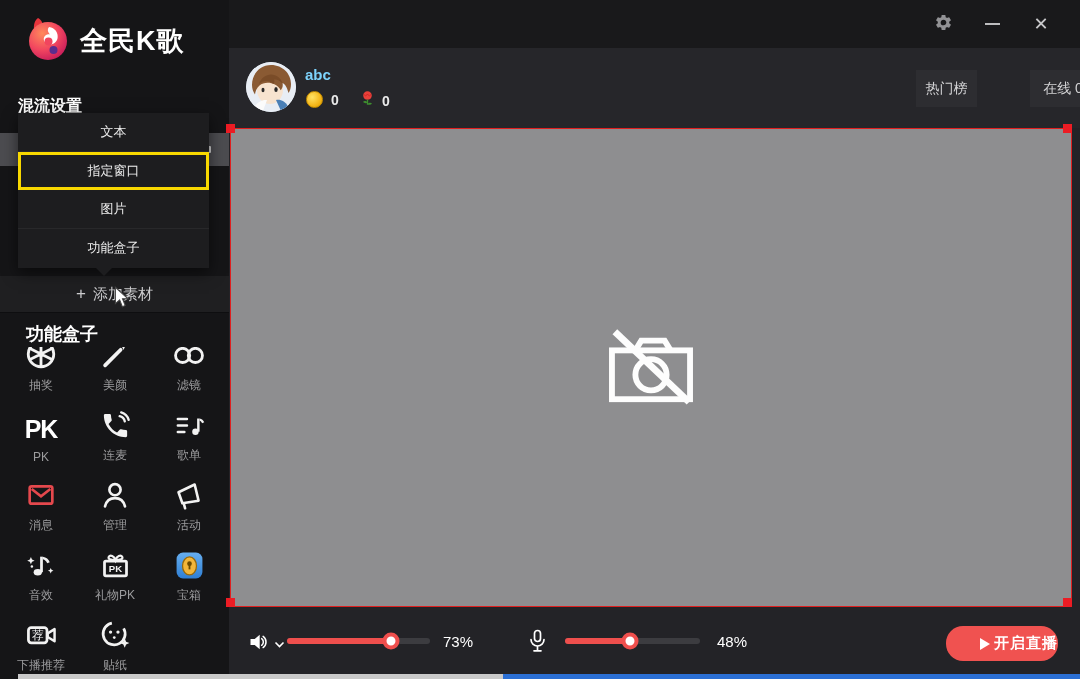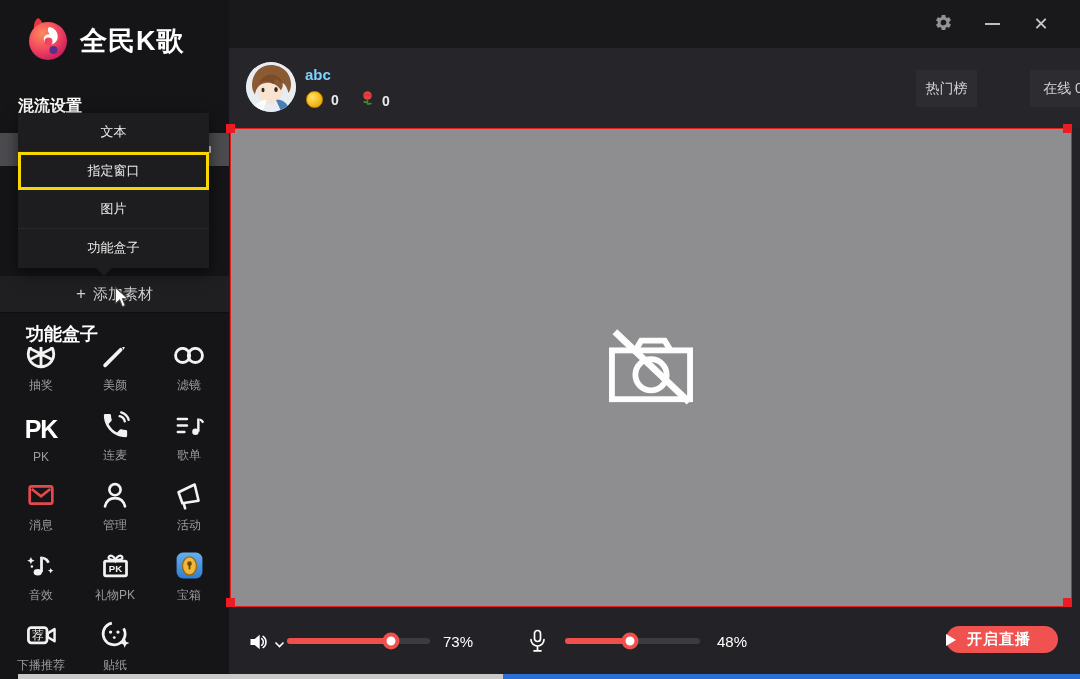--- a/index.html
+++ b/index.html
@@ -51,22 +51,22 @@
   #preview{left:230px;top:128px;width:842px;height:479px;background:#8e8e90;
            border:1px solid #e01f1f;box-sizing:border-box;}
   .handle{position:absolute;width:9px;height:9px;background:#ec1c24;z-index:4;}
   
   #bottombar{left:229px;top:607px;width:851px;height:67px;background:#232327;}
   .track{position:absolute;top:638px;height:6px;border-radius:3px;background:#3c3c40;}
   .fill{position:absolute;left:0;top:0;height:6px;border-radius:3px;background:#ef4f4d;}
   .knob{position:absolute;top:50%;width:9px;height:9px;background:#fff;border:4px solid #ef4f4d;
         border-radius:50%;transform:translate(-50%,-50%);cursor:pointer;}
   .pct{position:absolute;top:633px;color:#fff;font-size:15px;}
-  #start-btn{left:946px;top:626px;width:112px;height:27px;border-radius:17px;background:#f05250;
-             display:flex;align-items:center;justify-content:flex-start;gap:11px;cursor:pointer;}
+  #start-btn{left:946px;top:626px;width:112px;height:35px;border-radius:17px;background:#f05250;
+             display:flex;align-items:center;justify-content:flex-end;gap:4px;cursor:pointer;}
   #start-btn .play{width:0;height:0;border-left:10px solid #fff;border-top:6px solid transparent;border-bottom:6px solid transparent;}
   #start-btn .txt{color:#fff;font-size:15px;font-weight:bold;letter-spacing:1px;}
   
   #strip-light{left:18px;top:674px;width:485px;height:5px;background:#c9c9c9;}
   #strip-blue{left:503px;top:674px;width:577px;height:5px;background:#2b6fd4;}
 </style>
 </head>
 <body>
 
 <div id="app">

